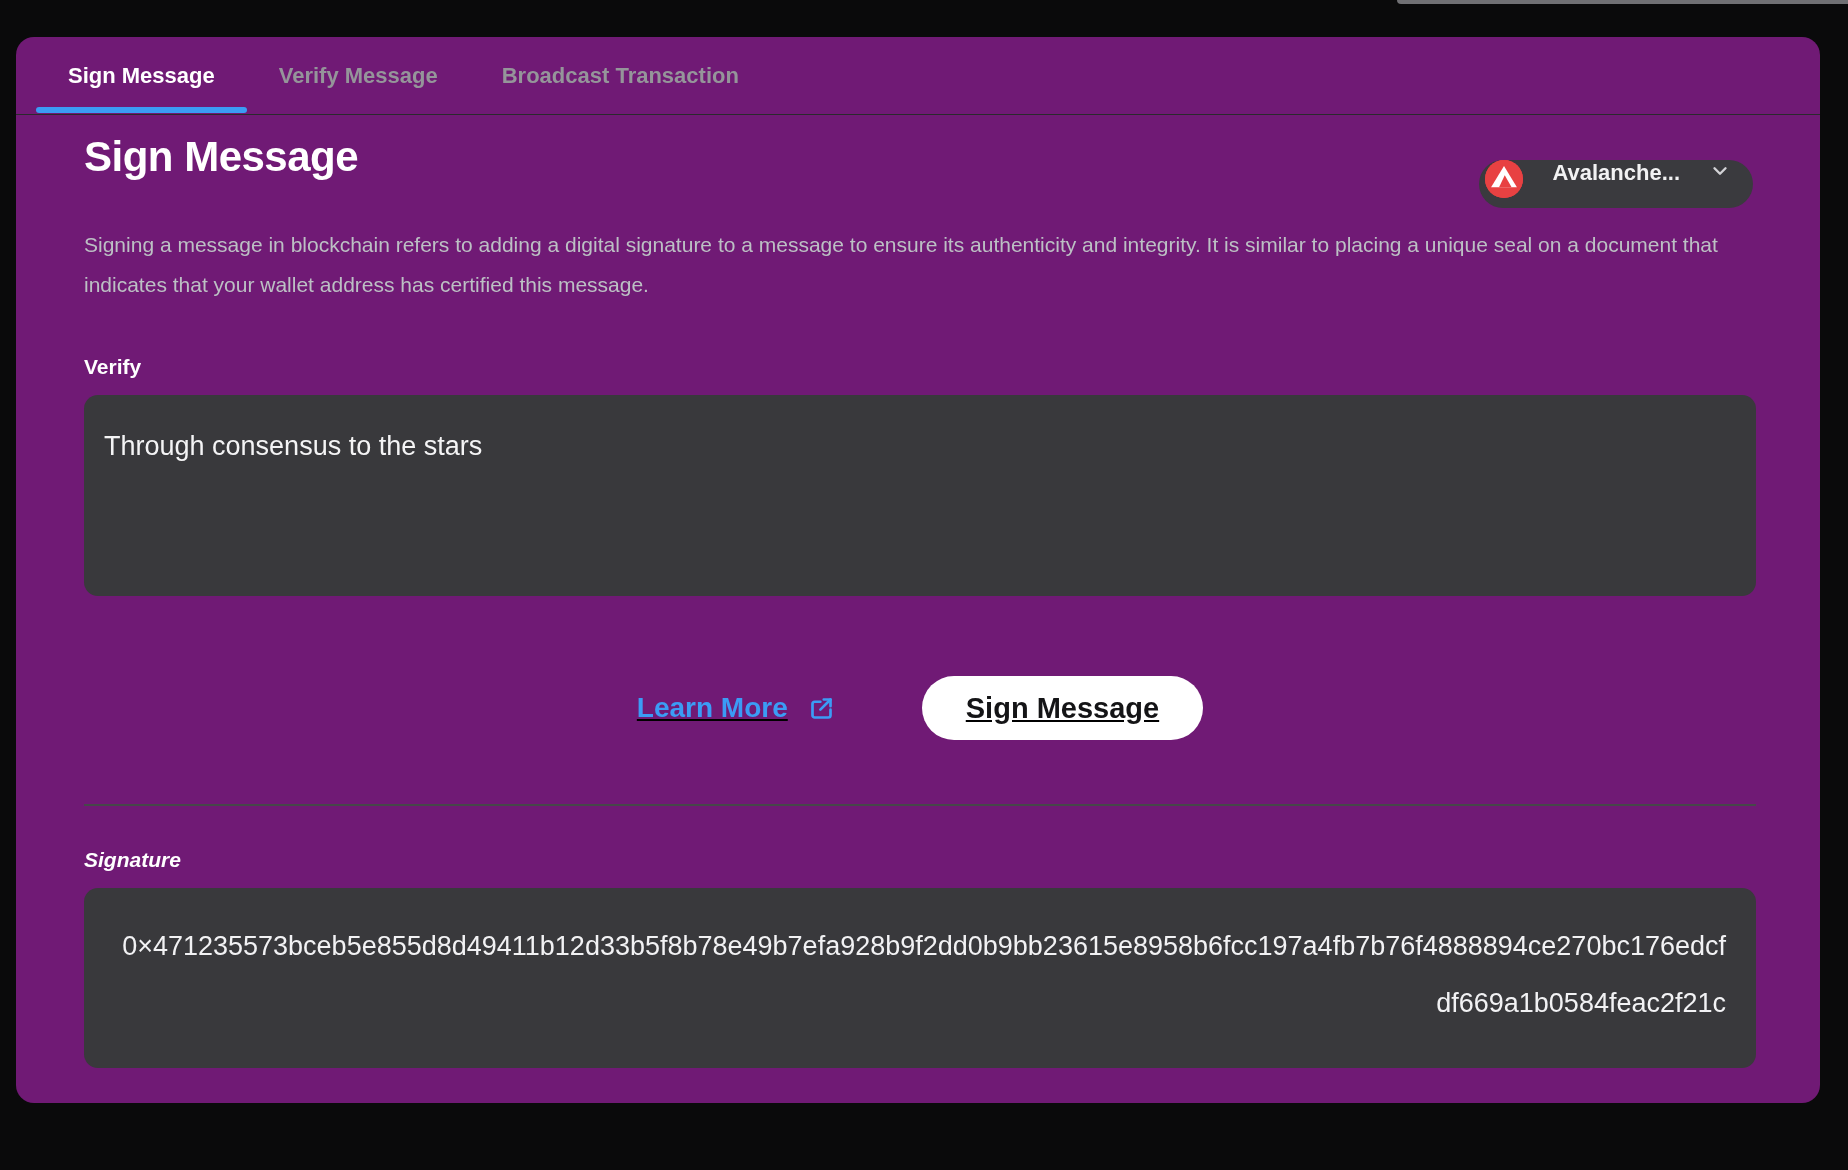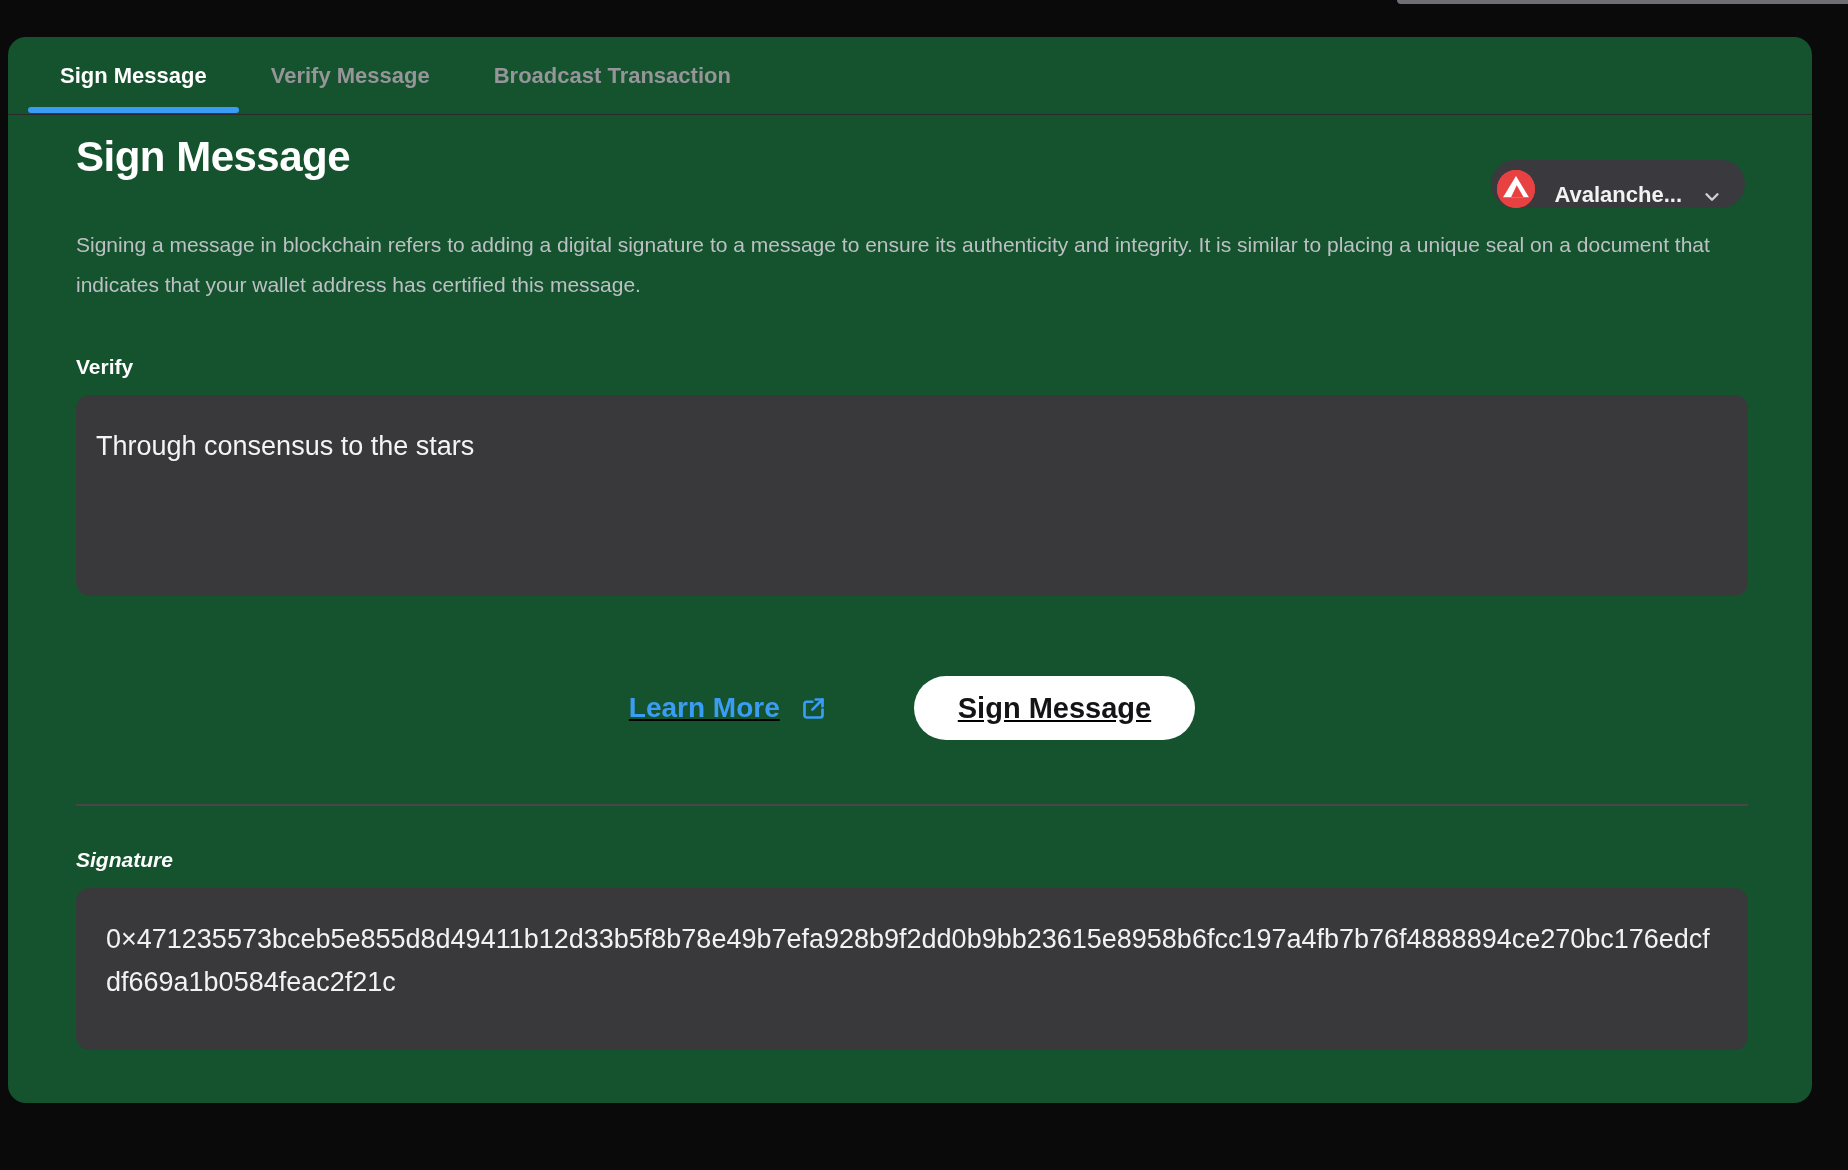--- a/index.html
+++ b/index.html
@@ -8,23 +8,23 @@
     background: #0a0a0b;
     font-family: "Liberation Sans", sans-serif;
     overflow: hidden;
     position: relative;
   }
   .top-artifact {
     position: absolute; top: 0; left: 1397px; right: 0; height: 4px;
     background: #707074; border-bottom-left-radius: 5px;
   }
   .card {
-    position: absolute; left: 8px; top: 37px;
+    position: absolute; left: 16px; top: 37px;
     width: 1804px; height: 1066px;
-    background: #14532d;
+    background: #701a75;
     border-radius: 18px;
     display: flex; flex-direction: column;
   }
   
   .tabs {
     height: 78px; flex: 0 0 78px;
     display: flex; align-items: stretch;
     padding-left: 20px;
     border-bottom: 1px solid #2a2a2d;
   }
@@ -52,21 +52,21 @@
   .page-title {
     font-size: 42px; font-weight: 700; color: #ffffff;
     letter-spacing: -0.5px;
     line-height: 48px;
   }
   .network-pill {
     position: absolute; top: 45px; right: 67px;
     height: 48px;
     background: #3a3a3e;
     border-radius: 26px;
-    display: flex; align-items: flex-end; gap: 19px;
+    display: flex; align-items: flex-start; gap: 29px;
     padding: 0 22px 0 6px;
     cursor: pointer;
   }
   .network-logo {
     width: 38px; height: 38px; border-radius: 50%;
     background: #e84142;
     display: flex; align-items: center; justify-content: center;
     flex: 0 0 38px;
   }
   .network-label {
@@ -124,23 +124,24 @@
     height: 2px; border: none;
     background: #47474a;
   }
   .sig-label { margin-top: 42px; font-style: italic; }
   .signature-box {
     margin-top: 16px;
     min-height: 162px;
     background: #39393c;
     border-radius: 14px;
     padding: 30px 30px 36px;
-    font-size: 27px; line-height: 43px;
+    font-size: 27px; line-height: 57px;
     color: #f2f2f4;
     word-break: break-all;
+    text-align: right;
   }
 </style>
 </head>
 <body>
 
 <div class="top-artifact"></div>
 
 <div class="card">
 
   <div class="tabs">

